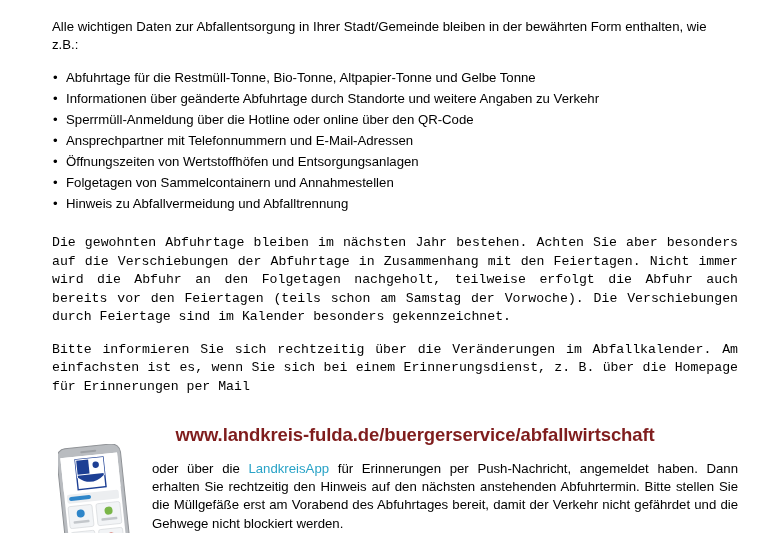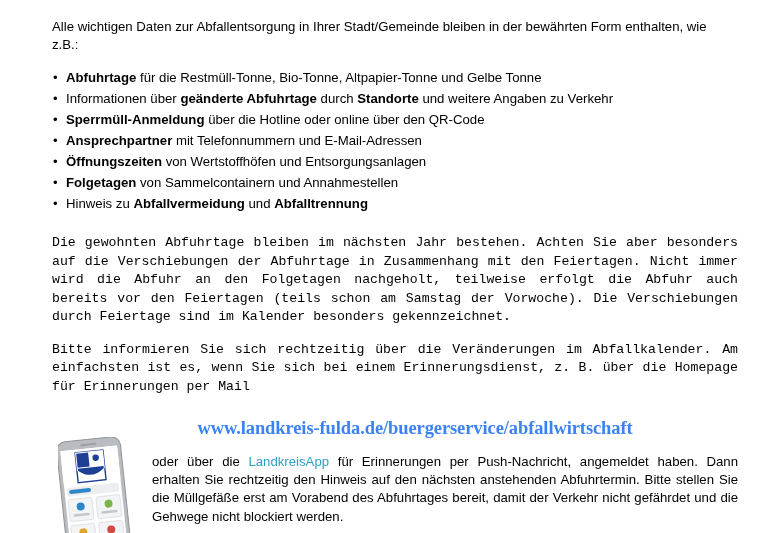--- a/index.html
+++ b/index.html
@@ -36,38 +36,37 @@
     line-height: 1.58;
     padding-left: 14px;
     position: relative;
   }
   ul.bullets li::before {
     content: "\2022";
     position: absolute;
     left: 1px;
     top: 0;
   }
-  b, strong { font-weight: bold; margin-top: 39px; }
+  b, strong { font-weight: normal; margin-top: 39px; }
   .para {
     font-size: 13.2px;
     line-height: 1.40;
     margin: 0 0 14px 0;
     text-align: justify;
     font-family: Liberation Mono, monospace;
   }
-  .para.last-before-url { margin-bottom: 22px; }
+  .para.last-before-url { margin-bottom: 28px; }
   .url-line {
     text-align: center;
     font-size: 18.5px;
     font-weight: bold;
-    color: #3b82f6;
+    color: #7f1d1d;
     margin: 4px 0 6px 0;
     letter-spacing: -0.1px;
     padding-left: 40px;
-    font-family: Liberation Serif, serif;
   }
   .bottom-block {
     position: relative;
     min-height: 120px;
   }
   .phone-wrap {
     position: absolute;
     left: 6px;
     top: -16px;
     width: 74px;

